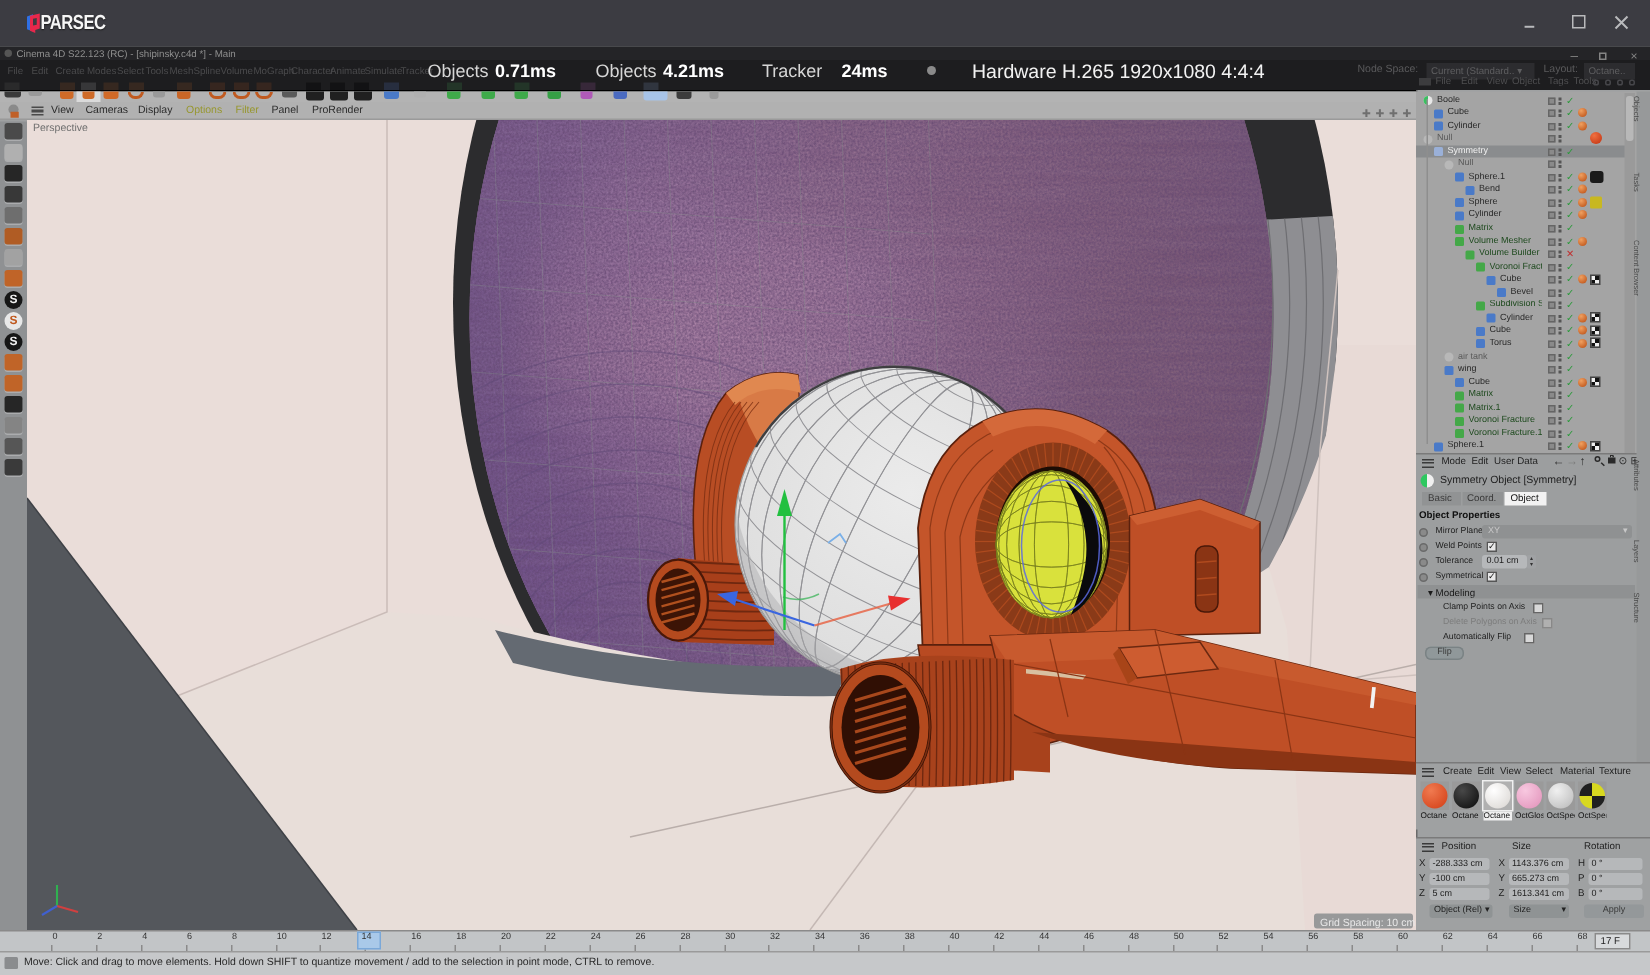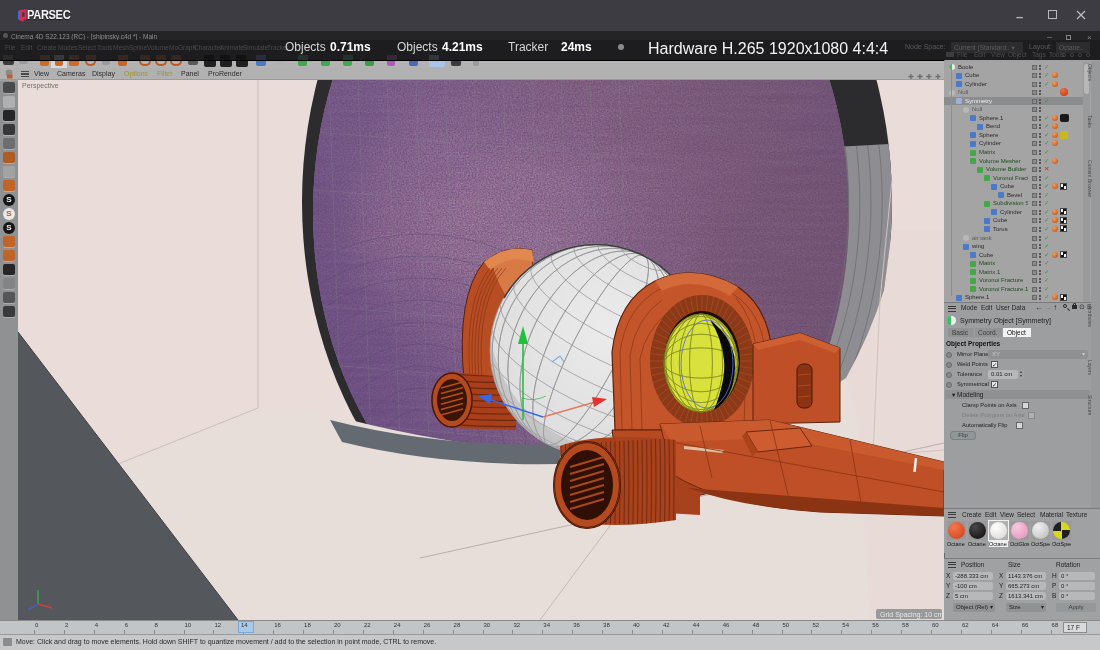--- a/index.html
+++ b/index.html
@@ -47,21 +47,21 @@
     <div style="position:absolute;left:1056px;top:41.5px;width:34px;height:11px;background:#2c2c2f;">
       <span style="font-size:6.5px;color:#5e5e60;padding-left:3px;line-height:11px;display:block;">Octane..</span>
     </div>
     <div style="position:absolute;left:285px;top:39.5px;font-size:12px;color:#d6d6d6;white-space:nowrap;">Objects</div>
     <div style="position:absolute;left:330px;top:39.5px;font-size:12px;color:#ffffff;white-space:nowrap;font-weight:700;">0.71ms</div>
     <div style="position:absolute;left:397px;top:39.5px;font-size:12px;color:#d6d6d6;white-space:nowrap;">Objects</div>
     <div style="position:absolute;left:442px;top:39.5px;font-size:12px;color:#ffffff;white-space:nowrap;font-weight:700;">4.21ms</div>
     <div style="position:absolute;left:508px;top:39.5px;font-size:12px;color:#d6d6d6;white-space:nowrap;">Tracker</div>
     <div style="position:absolute;left:561px;top:39.5px;font-size:12px;color:#ffffff;white-space:nowrap;font-weight:700;">24ms</div>
     <div style="position:absolute;left:618px;top:43.5px;width:6px;height:6px;border-radius:50%;background:#8a8a8a;"></div>
-    <div style="position:absolute;left:648px;top:39.5px;font-size:16px;color:#f2f2f2;white-space:nowrap;">Hardware H.265 1920x1080 4:4:4</div>
+    <div style="position:absolute;left:648px;top:39.5px;font-size:13px;color:#f2f2f2;white-space:nowrap;">Hardware H.265 1920x1080 4:4:4</div>
     <div style="position:absolute;left:957px;top:51px;font-size:6.5px;color:#4e4e50;white-space:nowrap;">File</div>
     <div style="position:absolute;left:974px;top:51px;font-size:6.5px;color:#4e4e50;white-space:nowrap;">Edit</div>
     <div style="position:absolute;left:991px;top:51px;font-size:6.5px;color:#4e4e50;white-space:nowrap;">View</div>
     <div style="position:absolute;left:1008px;top:51px;font-size:6.5px;color:#4e4e50;white-space:nowrap;">Object</div>
     <div style="position:absolute;left:1032px;top:51px;font-size:6.5px;color:#4e4e50;white-space:nowrap;">Tags</div>
     <div style="position:absolute;left:1049px;top:51px;font-size:6.5px;color:#4e4e50;white-space:nowrap;">Tools</div>
     <div style="position:absolute;left:946px;top:52px;width:8px;height:5px;background:#3c3c3e;"></div>
     <div style="position:absolute;left:1062px;top:53px;width:3.5px;height:3.5px;border:1px solid #46464a;border-radius:50%;"></div>
     <div style="position:absolute;left:1070px;top:53px;width:3.5px;height:3.5px;border:1px solid #46464a;border-radius:50%;"></div>
     <div style="position:absolute;left:1078px;top:53px;width:3.5px;height:3.5px;border:1px solid #46464a;border-radius:50%;"></div>

